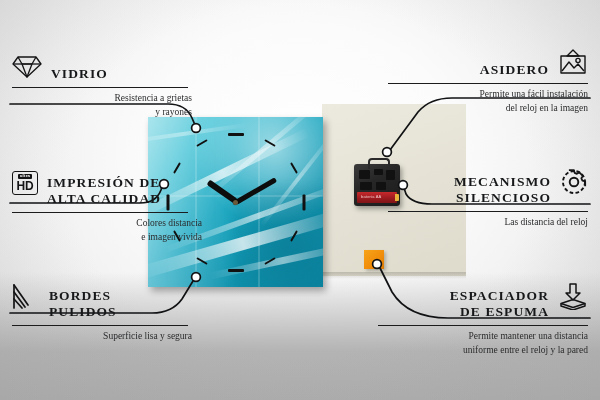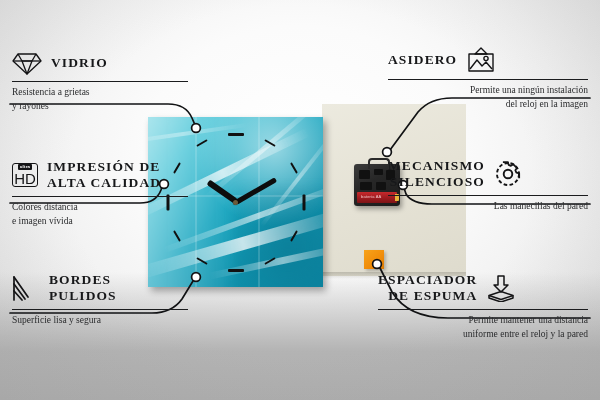--- a/index.html
+++ b/index.html
@@ -146,54 +146,55 @@
     display: flex; align-items: center; gap: 9px;
   }
   .feat-titles {
     font-family: "Liberation Serif", serif;
     font-weight: bold;
     font-size: 13.5px;
     letter-spacing: 1.1px;
     color: #17181a;
     line-height: 1.18;
     text-transform: uppercase;
+    margin-top: 16px;
   }
   .rule {
     height: 1.4px; background: #1b1c1e; margin-top: 5px;
   }
   .feat-desc {
     font-family: "Liberation Serif", serif;
     font-size: 9.5px;
     color: #2a2b2d;
     line-height: 1.42;
     margin-top: 4px;
   }
   .left .feat-head { justify-content: flex-start; }
   .left .feat-titles { text-align: left; }
-  .left .feat-desc { text-align: left; }
-  .right .feat-head { }
+  .left .feat-desc { text-align: right; }
+  .right .feat-head { justify-content: flex-end; }
   .right .feat-titles { text-align: right; }
   .right .feat-desc { text-align: right; }
 
   .icon { flex: 0 0 auto; line-height: 0; }
 
   
   .hd-badge {
     width: 26px; height: 24px;
     border: 1.6px solid #141416;
     border-radius: 3px;
     display: flex; flex-direction: column;
     align-items: center; justify-content: center;
     font-family: "Liberation Sans", sans-serif;
     color: #141416;
     box-sizing: border-box;
   }
   .hd-badge .u { font-size: 4.4px; font-weight: bold; letter-spacing: .2px; line-height: 1; margin-bottom:1px;
                  background:#141416; color:#fff; padding:0.5px 2px; border-radius:1px;}
-  .hd-badge .h { font-size: 15px; font-weight: normal; line-height: 1; letter-spacing: -0.2px; }
+  .hd-badge .h { font-size: 12px; font-weight: bold; line-height: 1; letter-spacing: -0.2px; }
 </style>
 </head>
 <body>
 
 <div id="stage">
 
   <div id="floor"></div>
 
   <div id="product">
 
@@ -351,21 +352,21 @@
             <path d="M15,2 L9,8 L21,8 Z"></path>
             <rect x="3" y="8" width="24" height="17"></rect>
             <path d="M4,23 L11,14 L16,20 L20,16 L26,23"></path>
             <circle cx="20" cy="12.5" r="2.1"></circle>
           </g>
         </svg>
       </span>
     </div>
     <div class="rule" style="width:200px"></div>
     <div class="feat-desc">
-      <div>Permite una ningún instalación</div>
+      <div>Permite una fácil instalación</div>
       <div>del reloj en la imagen</div>
     </div>
   </div>
 
   <div class="feature right" style="right:12px; top:158px; width:200px;">
     <div class="feat-head">
       <div class="feat-titles">
         <div>MECANISMO</div>
         <div>SILENCIOSO</div>
       </div>
@@ -375,21 +376,21 @@
             <path d="M11.3,2.2 L16.7,2.2 L17.4,5.2 L19.9,6.3 L22.5,4.7 L26.3,8.5
                      L24.7,11.1 L25.8,13.6 L28.8,14.3 L28.8,19.7" transform="translate(-1.6,0) scale(0.93)"></path>
             <circle cx="14" cy="14" r="11" stroke-dasharray="3.6 2.4"></circle>
             <circle cx="14" cy="14" r="4.3"></circle>
           </g>
         </svg>
       </span>
     </div>
     <div class="rule" style="width:200px"></div>
     <div class="feat-desc">
-      <div>Las manecillas del pared</div>
+      <div>Las distancia del reloj</div>
     </div>
   </div>
 
   <div class="feature right" style="right:12px; top:272px; width:210px;">
     <div class="feat-head">
       <div class="feat-titles">
         <div>ESPACIADOR</div>
         <div>DE ESPUMA</div>
       </div>
       <span class="icon">

